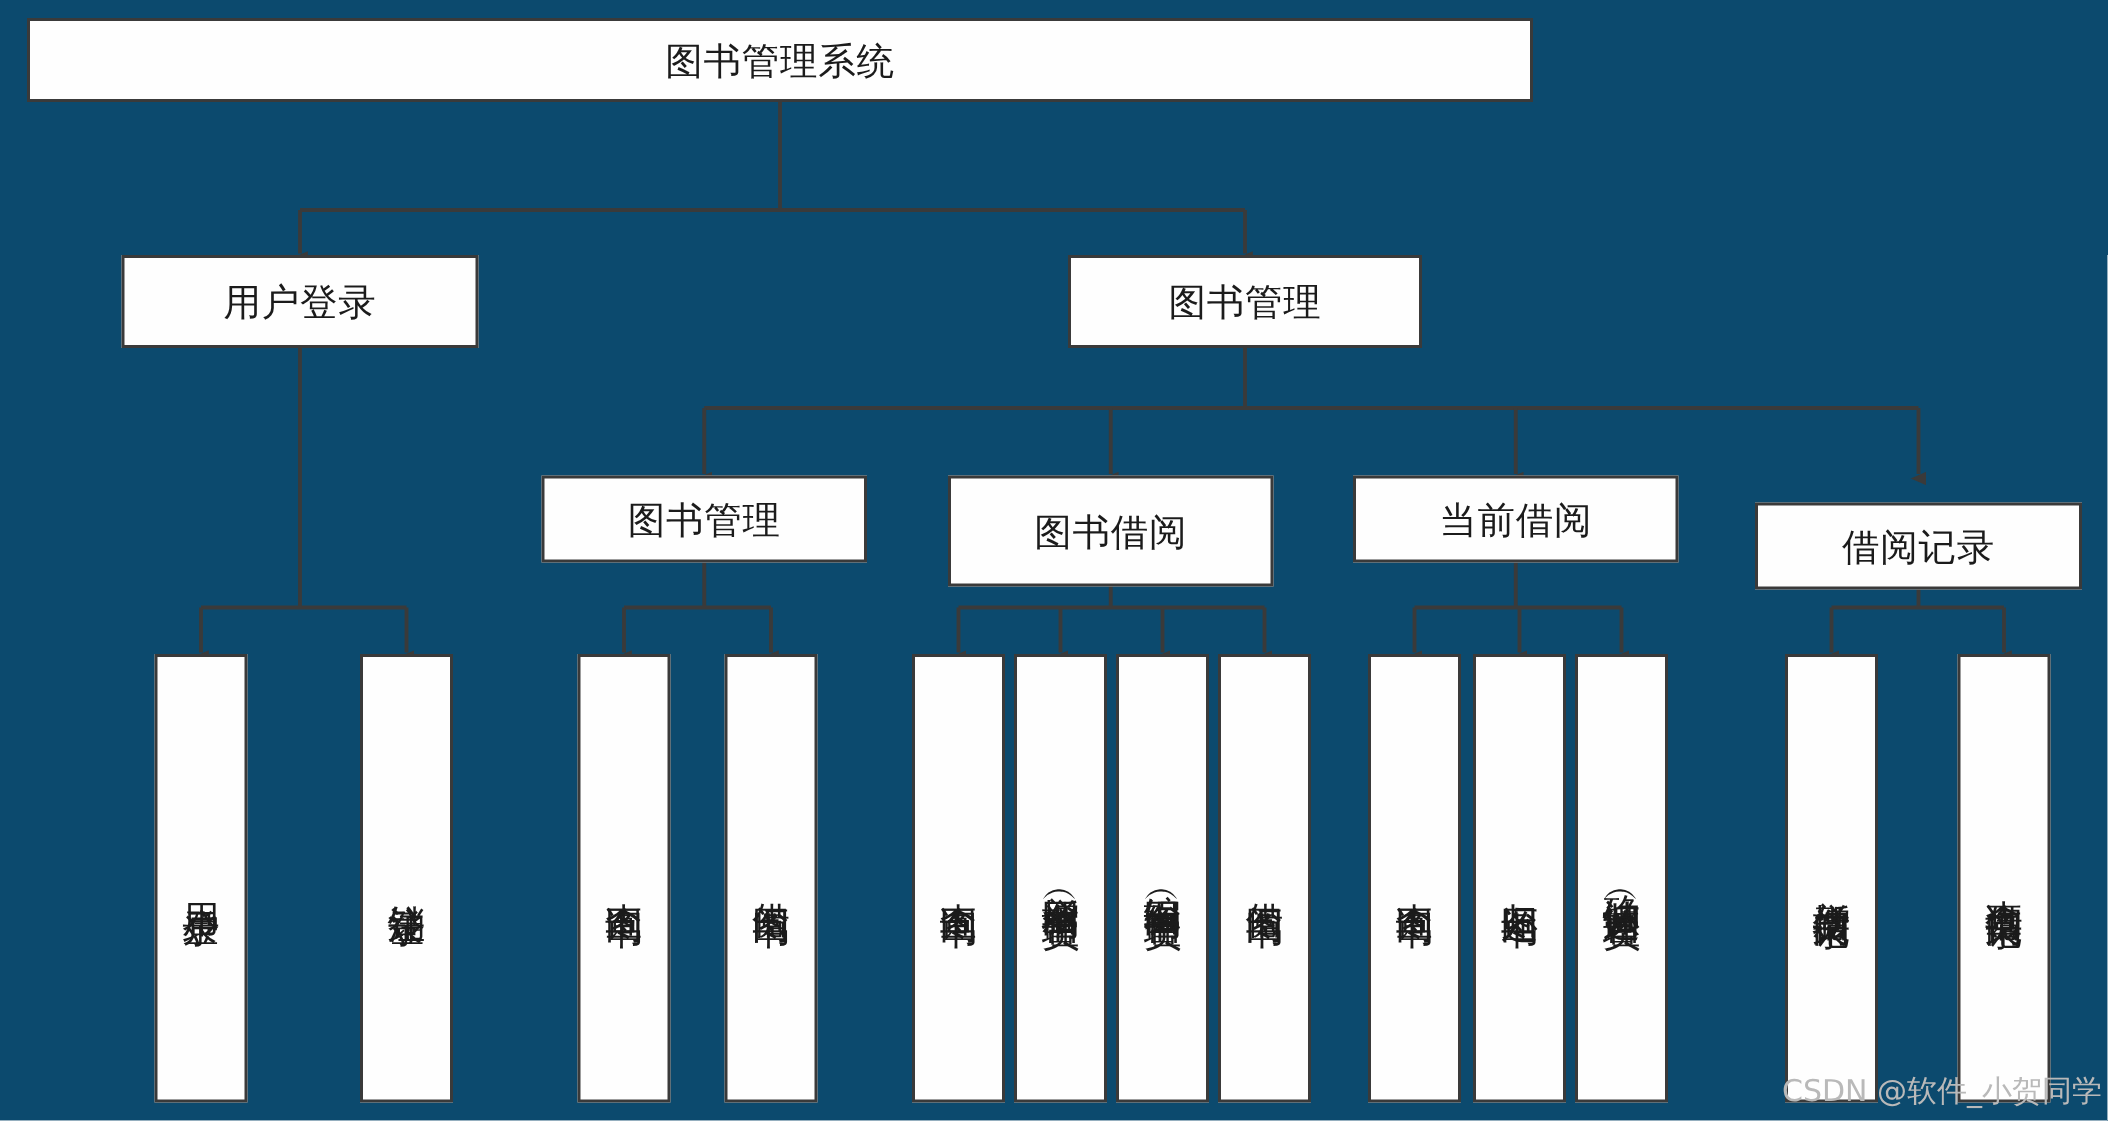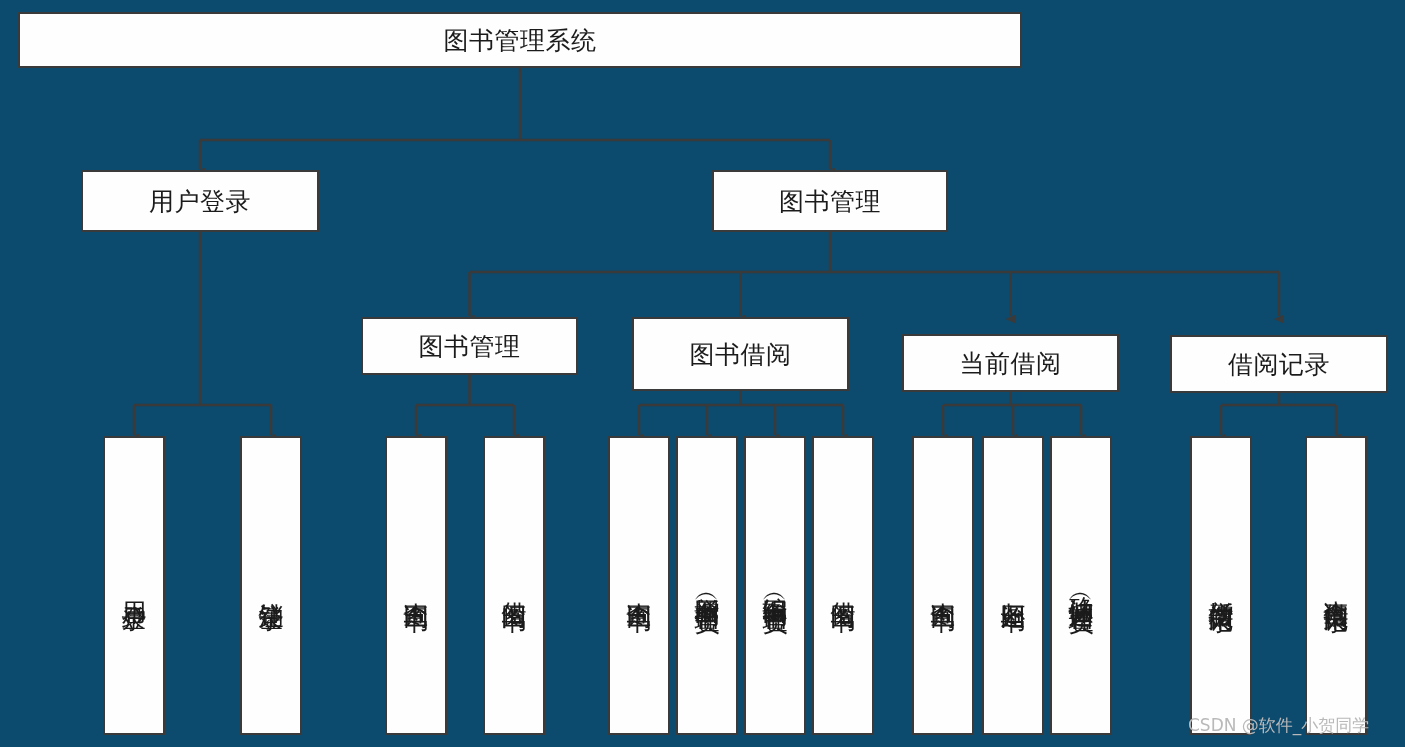--- a/index.html
+++ b/index.html
@@ -59,21 +59,21 @@
     text-orientation: upright;
     font-size: 25px;
     line-height: 1.0;
     letter-spacing: 2px;
     white-space: nowrap;
   }
   .watermark {
     position: absolute;
     left: 1188px;
     top: 714px;
-    font-size: 17px;
+    font-size: 20px;
     color: #b9b9b9;
     white-space: nowrap;
     z-index: 5;
     font-family: "DejaVu Sans", "Liberation Sans", sans-serif;
   }
 </style>
 </head>
 <body>
 
 <div id="canvas">
@@ -129,21 +129,21 @@
       </div>
       <div class="node horiz" style="left: 712px; top: 170px; width: 236px; height: 62px;">
         <span class="lbl">图书管理</span>
       </div>
       <div class="node horiz" style="left: 361px; top: 317px; width: 217px; height: 58px;">
         <span class="lbl">图书管理</span>
       </div>
       <div class="node horiz" style="left: 632px; top: 317px; width: 217px; height: 74px;">
         <span class="lbl">图书借阅</span>
       </div>
-      <div class="node horiz" style="left: 902px; top: 334px; width: 217px; height: 58px; text-align: right;">
+      <div class="node horiz" style="left: 902px; top: 317px; width: 217px; height: 58px; text-align: right;">
         <span class="lbl">当前借阅</span>
       </div>
       <div class="node horiz" style="left: 1170px; top: 335px; width: 218px; height: 58px;">
         <span class="lbl">借阅记录</span>
       </div>
       <div class="node vert" style="left: 103px; top: 436px; width: 62px; height: 299px;">
         <span class="lbl">用户登录</span>
       </div>
       <div class="node vert" style="left: 240px; top: 436px; width: 62px; height: 299px;">
         <span class="lbl">注销登录</span>

